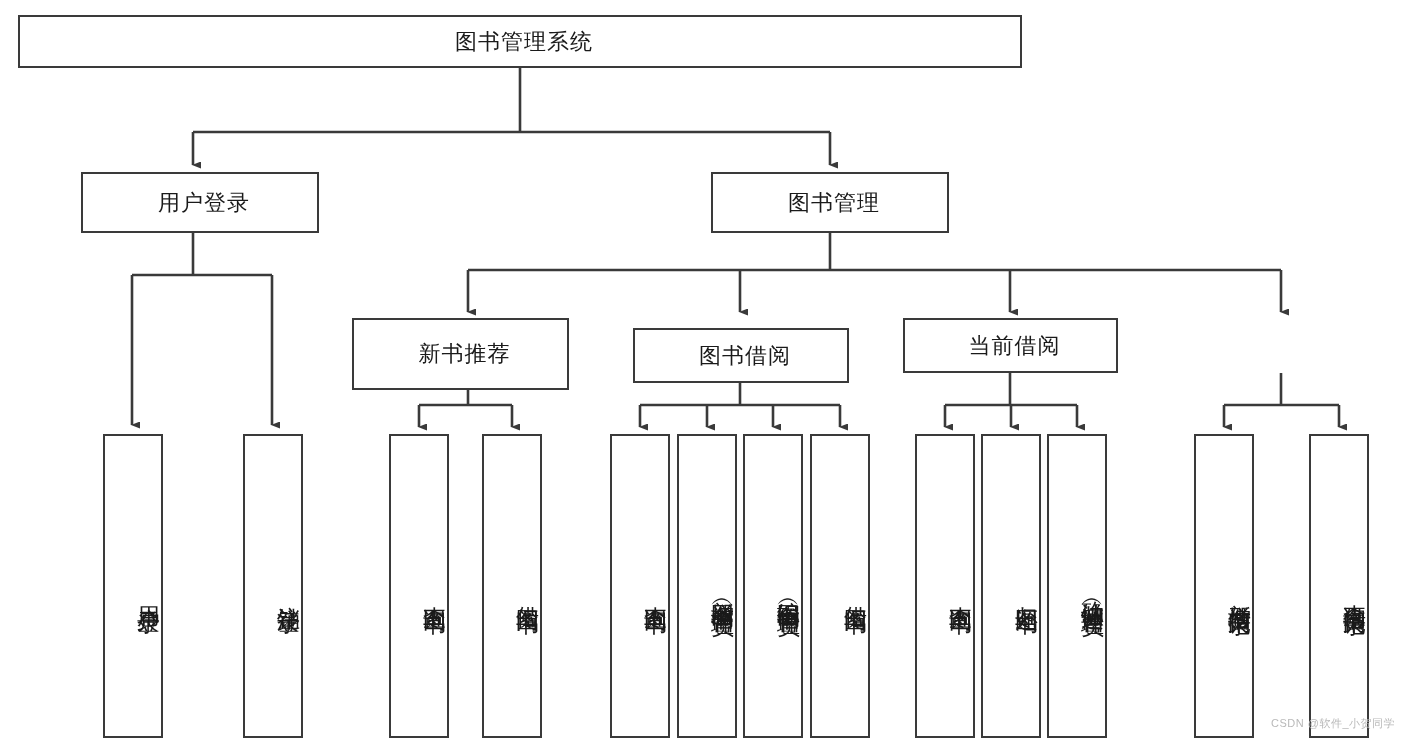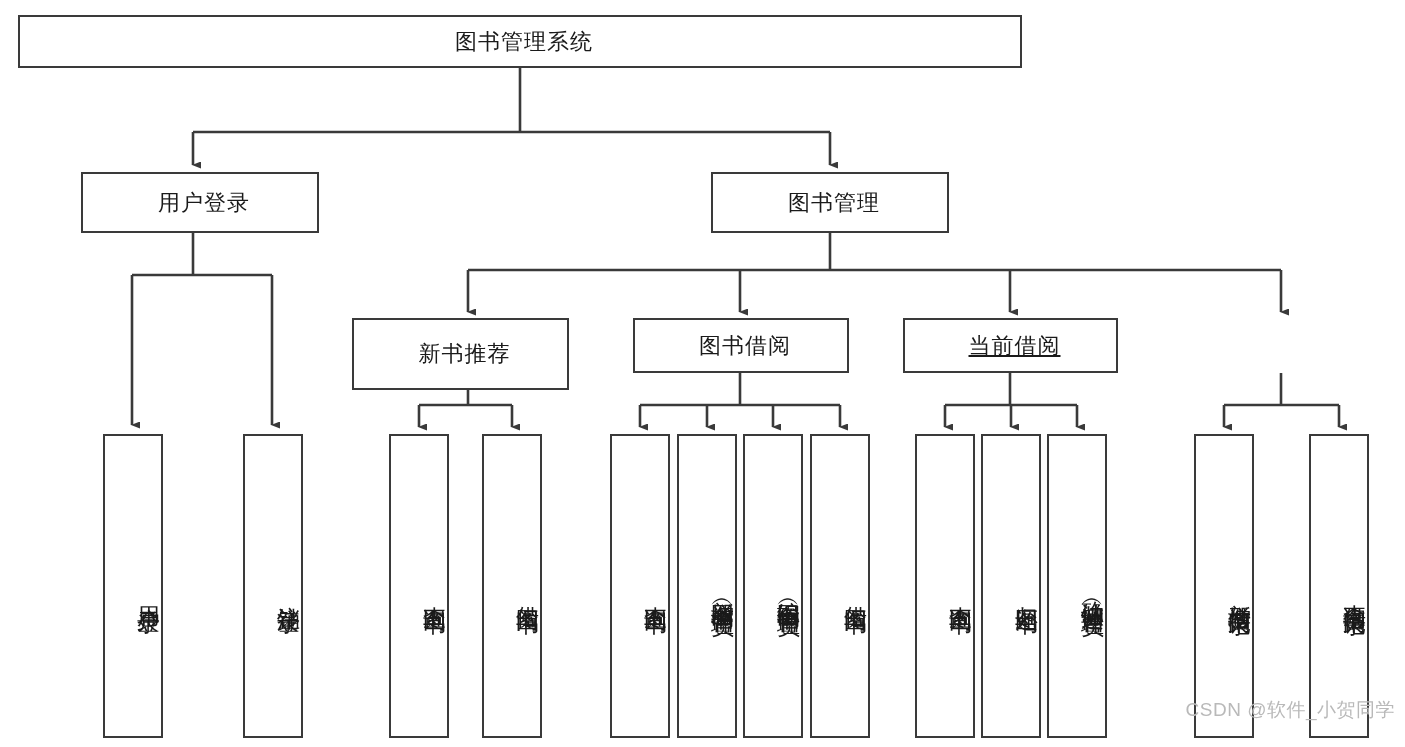--- a/index.html
+++ b/index.html
@@ -51,22 +51,22 @@
     line-height: 1.05;
   }
   .node.vert .vtext {
     writing-mode: vertical-rl;
     text-orientation: upright;
     white-space: nowrap;
   }
   #watermark {
     position: absolute;
     right: 10px;
-    bottom: 24px;
-    font-size: 19px;
+    bottom: 16px;
+    font-size: 11px;
     color: #b9b9b9;
     letter-spacing: 0.5px;
     user-select: none;
   }
 </style>
 </head>
 <body>
 
 <div id="canvas">
 
@@ -127,24 +127,24 @@
   <div class="node horiz" style="left:81px; top:172px; width:238px; height:61px;">
     <span>用户登录</span>
   </div>
   <div class="node horiz" style="left:711px; top:172px; width:238px; height:61px;">
     <span>图书管理</span>
   </div>
 
   <div class="node horiz" style="left:345px; top:318px; width:217px; height:72px;margin-left:7px;">
     <span>新书推荐</span>
   </div>
-  <div class="node horiz" style="left:633px; top:318px; width:216px; height:55px;">
+  <div class="node horiz" style="left:633px; top:328px; width:216px; height:55px;">
     <span>图书借阅</span>
   </div>
-  <div class="node horiz" style="left:903px; top:318px; width:215px; height:55px;text-decoration:underline;">
+  <div class="node horiz" style="left:903px; top:318px; width:215px; height:55px;">
     <span>当前借阅</span>
   </div>
 
   <div class="node vert" style="left:103px; top:434px; width:60px; height:304px;">
     <span class="vtext">用户登录</span>
   </div>
   <div class="node vert" style="left:243px; top:434px; width:60px; height:304px;">
     <span class="vtext">注销登录</span>
   </div>
 

